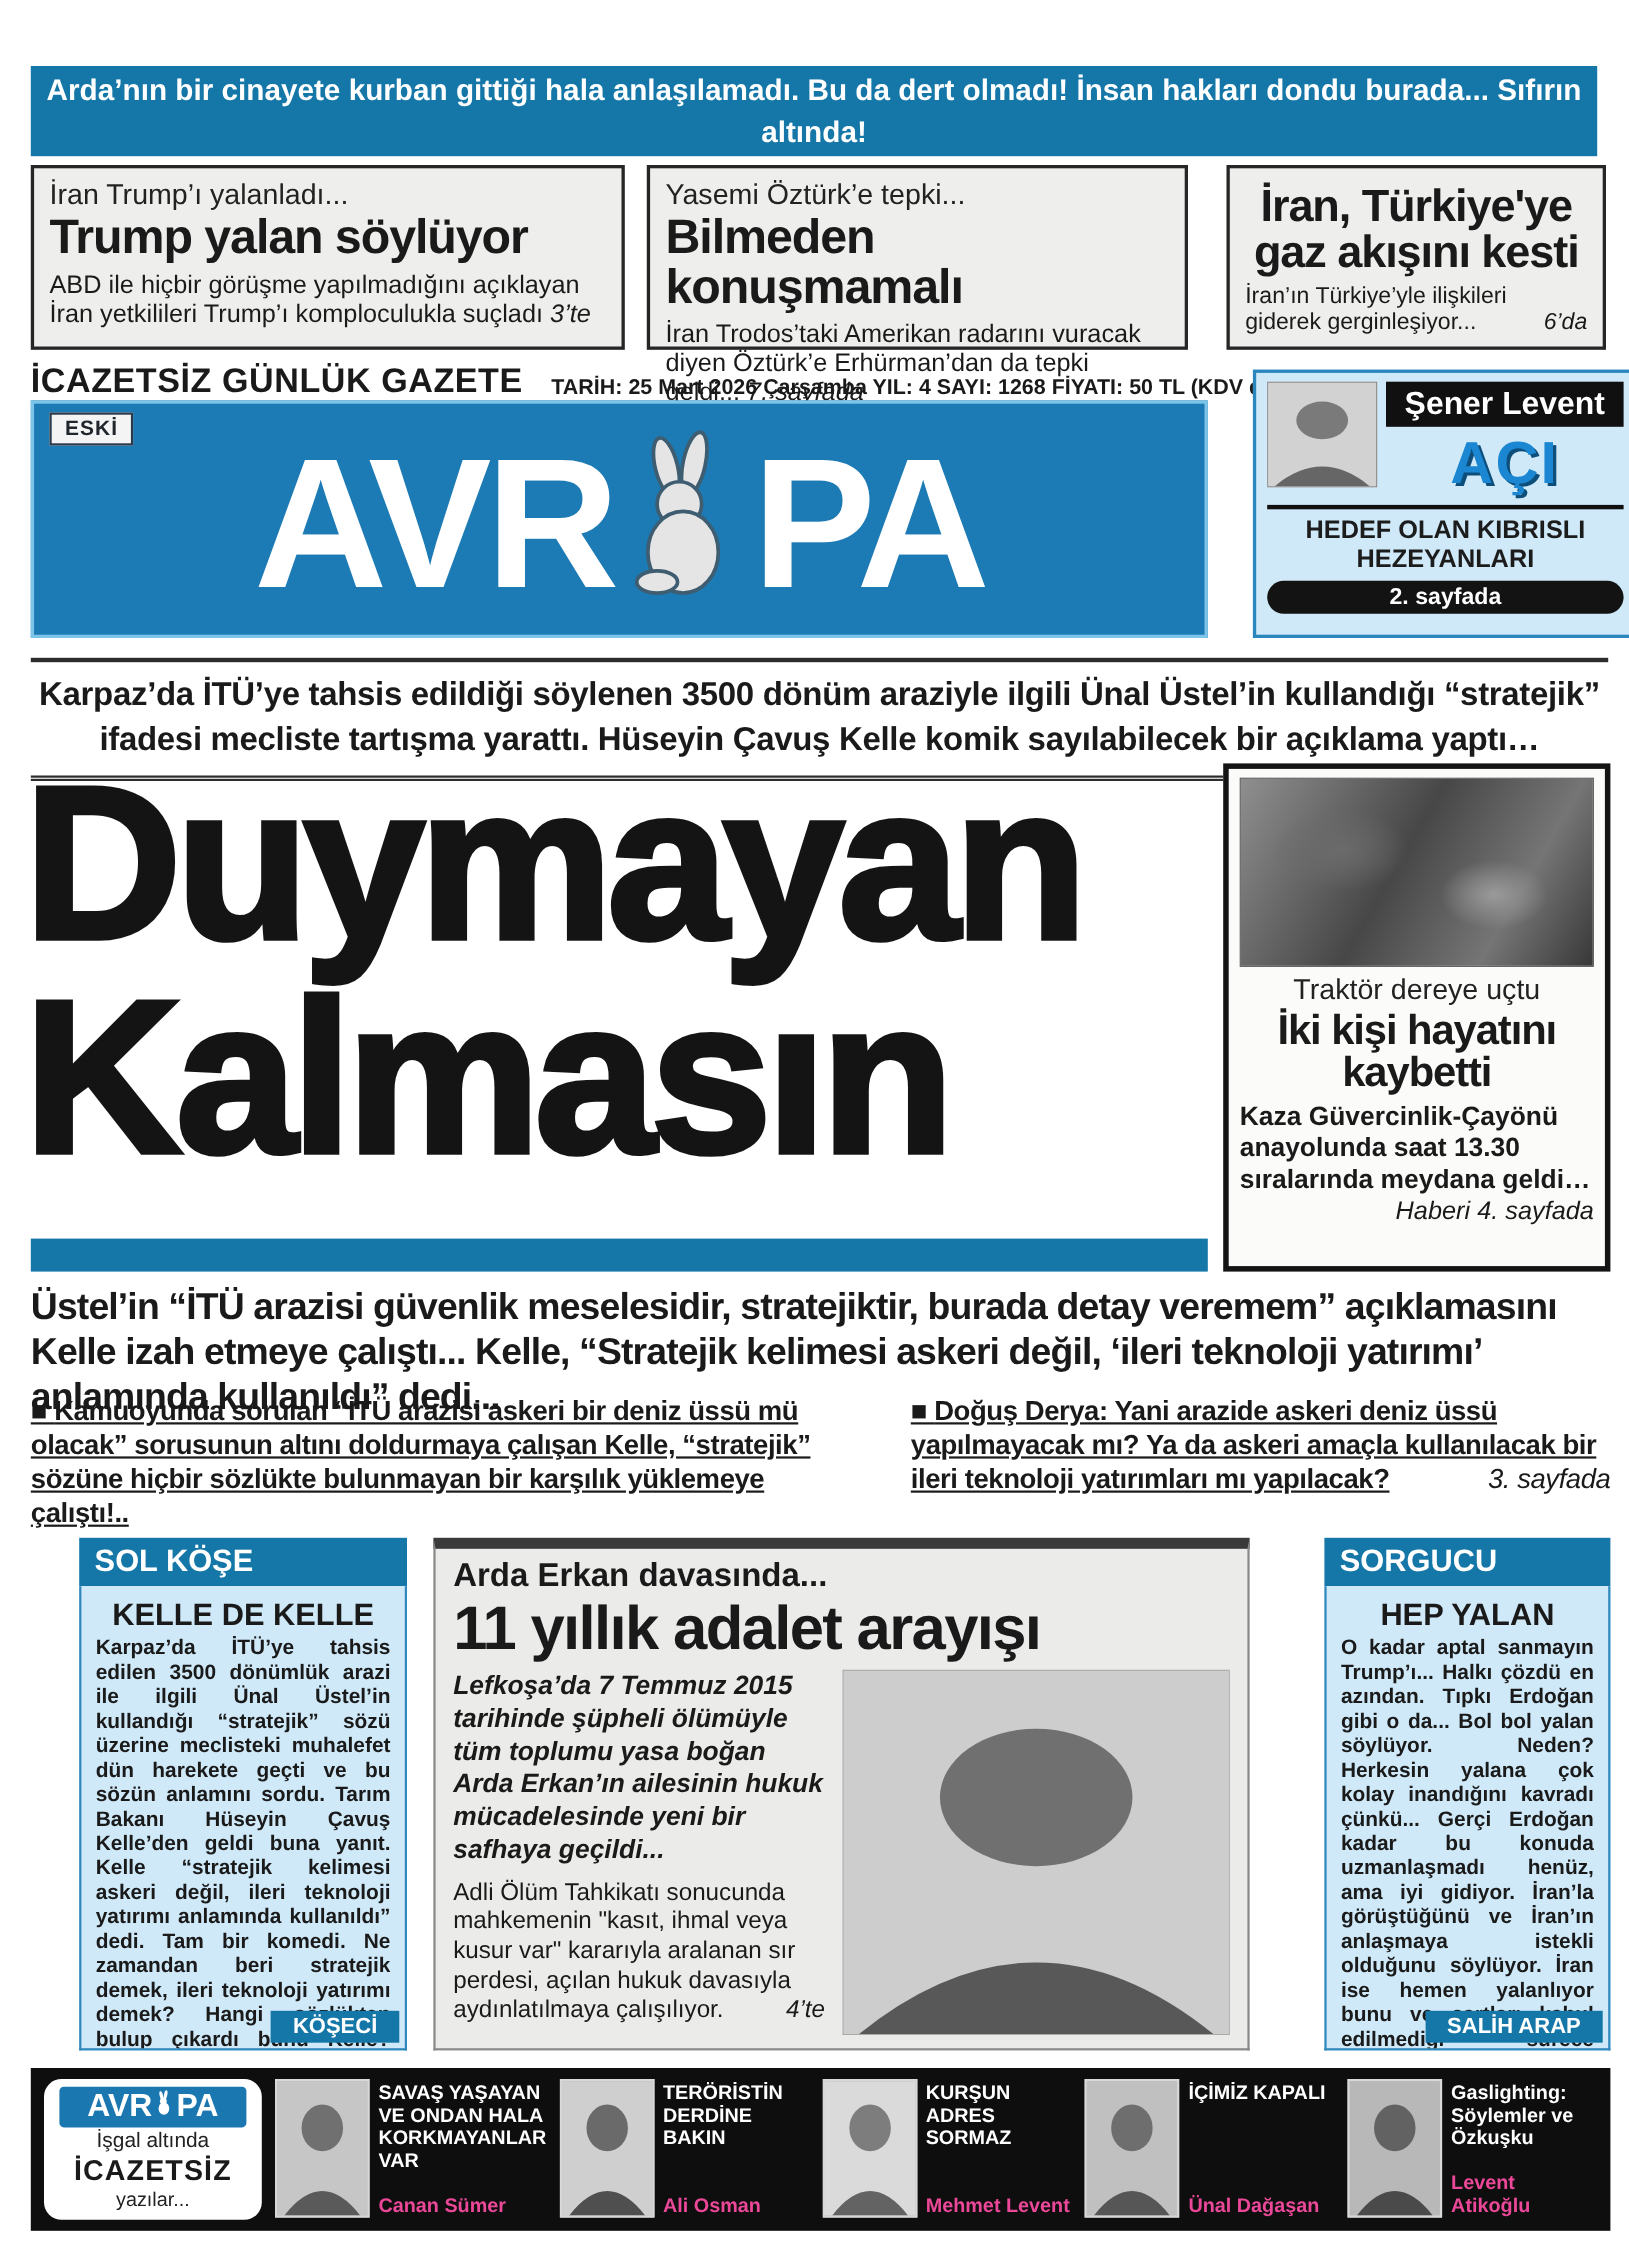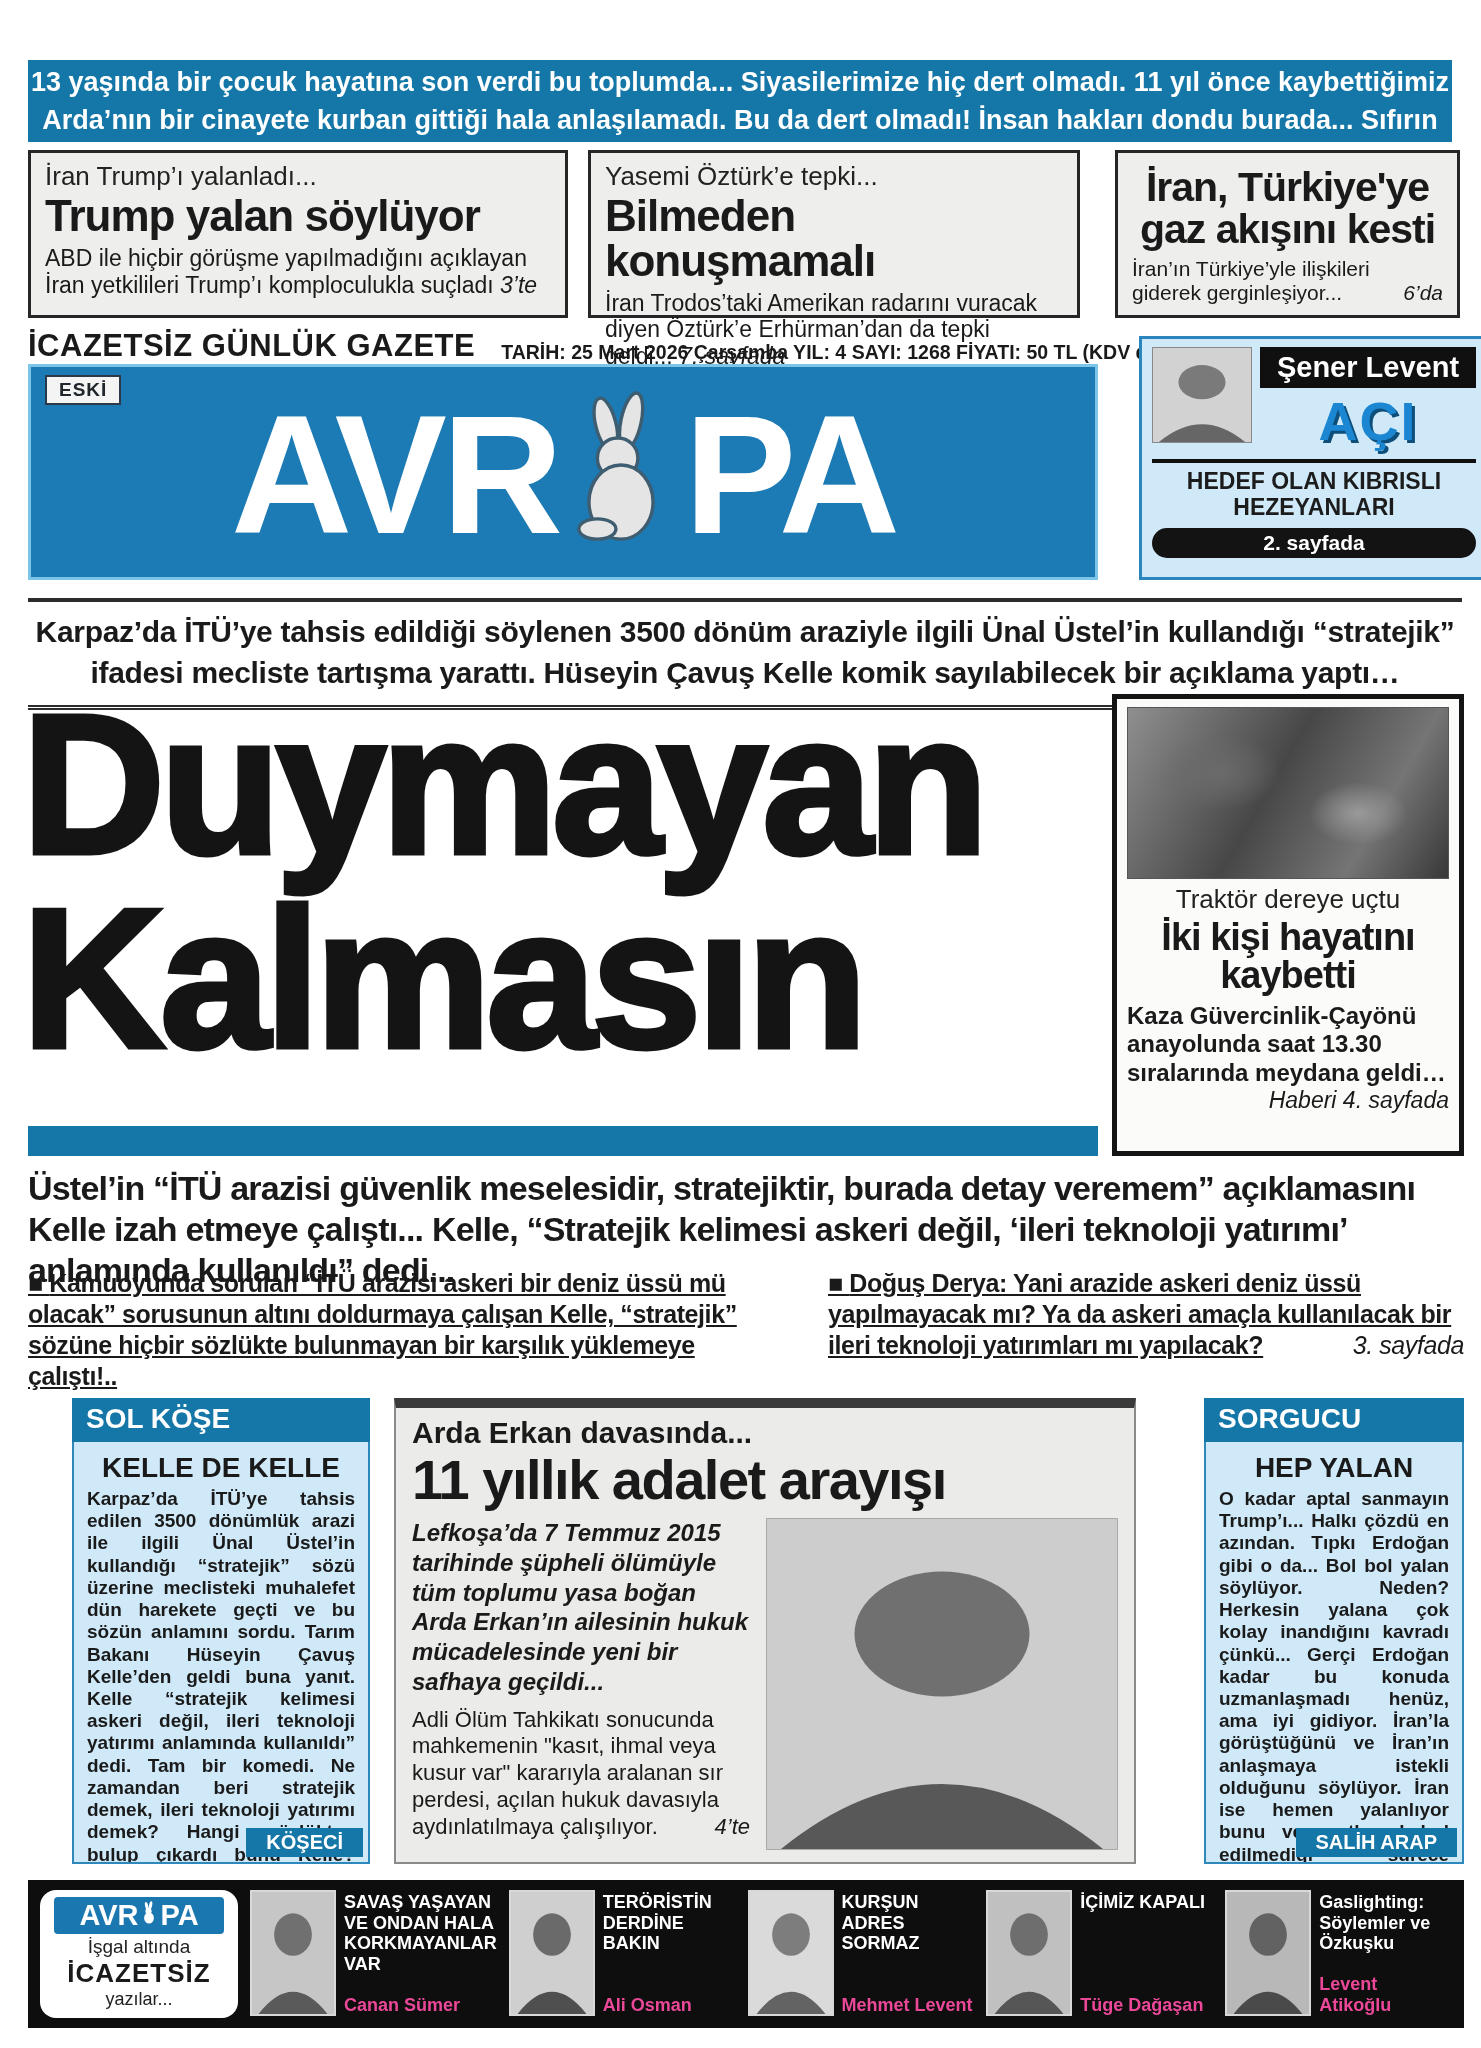--- a/index.html
+++ b/index.html
@@ -167,21 +167,20 @@
   .c-photo { width: 86px; height: 126px; border: 2px solid #d8d8d8; background: #bbb; flex: none; }
   .c-photo svg { width: 100%; height: 100%; display: block; }
   .c-text { display: flex; flex-direction: column; padding: 2px 0; }
   .c-title { color: #fff; font-weight: bold; font-size: 18px; line-height: 1.14; }
   .c-name { color: #ec4899; font-weight: bold; font-size: 18px; margin-top: auto; }
 </style>
 </head>
 <body>
 
 <div class="abs top-banner">
-  <span style="display:block">13 yaşında bir çocuk hayatına son verdi bu toplumda... Siyasilerimize hiç dert olmadı. 11 yıl önce kaybettiğimiz</span>
   <span style="display:block">Arda’nın bir cinayete kurban gittiği hala anlaşılamadı. Bu da dert olmadı! İnsan hakları dondu burada... Sıfırın altında!</span>
 </div>
 
 <div class="abs top-row">
   <div class="story-box s1">
     <div class="kicker">İran Trump’ı yalanladı...</div>
     <div class="story-h">Trump yalan söylüyor</div>
     <div class="story-b">
       <span>ABD ile hiçbir görüşme yapılmadığını açıklayan İran yetkilileri Trump’ı komploculukla suçladı</span>
       <span class="pageref">3’te</span>
@@ -389,21 +388,21 @@
   <div class="columnist">
     <div class="c-photo">
       <svg viewBox="0 0 100 132" preserveAspectRatio="none">
           <rect width="100" height="132" fill="#c0c0c0"></rect>
           <circle cx="50" cy="46" r="23" fill="#6e6e6e"></circle>
           <path d="M8 132 Q50 84 92 132 Z" fill="#565656"></path>
         </svg>
     </div>
     <div class="c-text">
       <div class="c-title">İÇİMİZ KAPALI</div>
-      <div class="c-name">Tüge Dağaşan</div>
+      <div class="c-name">Ünal Dağaşan</div>
     </div>
   </div>
 
   <div class="columnist">
     <div class="c-photo">
       <svg viewBox="0 0 100 132" preserveAspectRatio="none">
           <rect width="100" height="132" fill="#b8b8b8"></rect>
           <circle cx="50" cy="46" r="23" fill="#626262"></circle>
           <path d="M8 132 Q50 84 92 132 Z" fill="#4a4a4a"></path>
         </svg>

